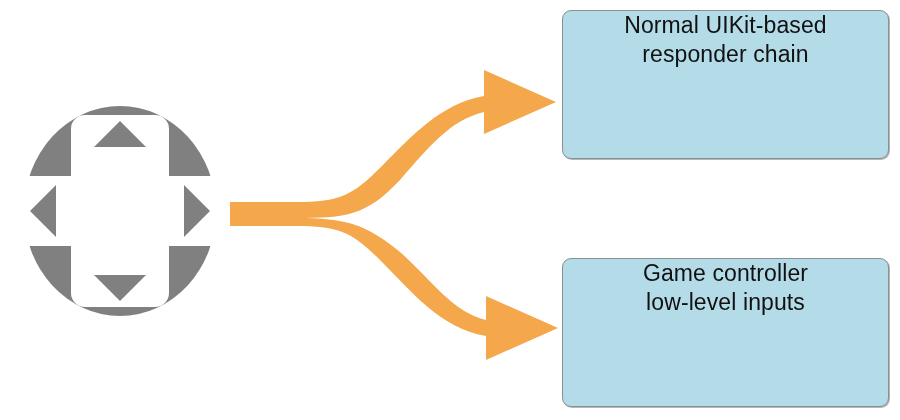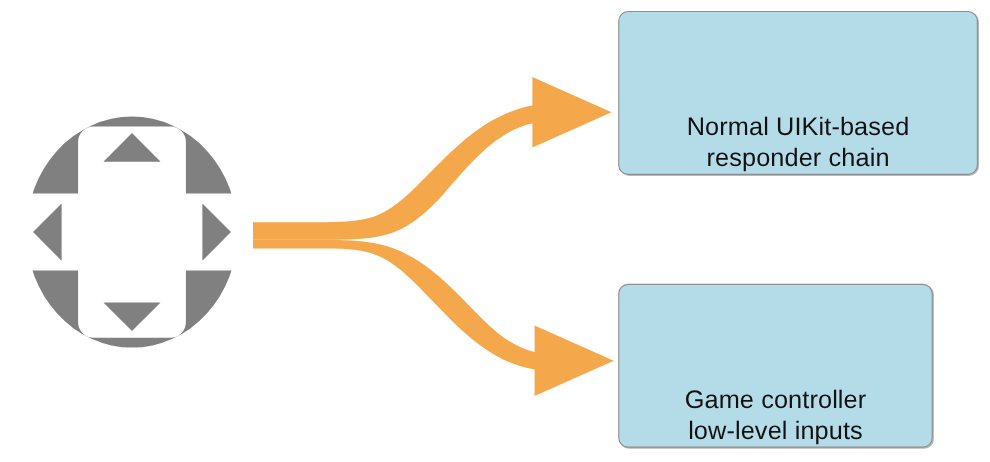--- a/index.html
+++ b/index.html
@@ -25,39 +25,39 @@
     width: 900px;
     height: 420px;
   }
   .node-box {
     position: absolute;
     box-sizing: border-box;
     background: #b4dce8;
     border: 1.5px solid #8a8f92;
     border-radius: 9px;
     display: flex;
-    align-items: flex-end;
+    align-items: flex-start;
     justify-content: center;
     text-align: center;
     color: #111111;
     font-size: 23px;
     line-height: 1.25;
     letter-spacing: 0.1px;
     box-shadow: 1px 1px 0 rgba(120,125,128,0.55);
   }
   #node-responder-chain {
     left: 562px;
     top: 10px;
     width: 327px;
     height: 149px;
   }
   #node-game-controller {
     left: 562px;
     top: 258px;
-    width: 286px;
+    width: 327px;
     height: 149px;
   }
   .node-label {
     white-space: pre-line;
     padding: 0 10px;
   }
 </style>
 </head>
 <body>
 

